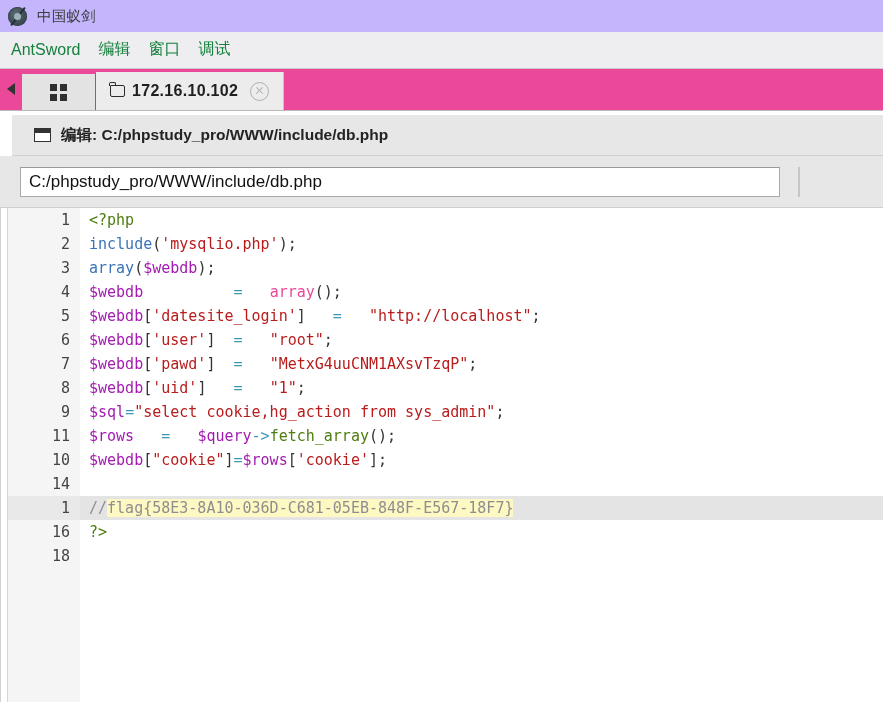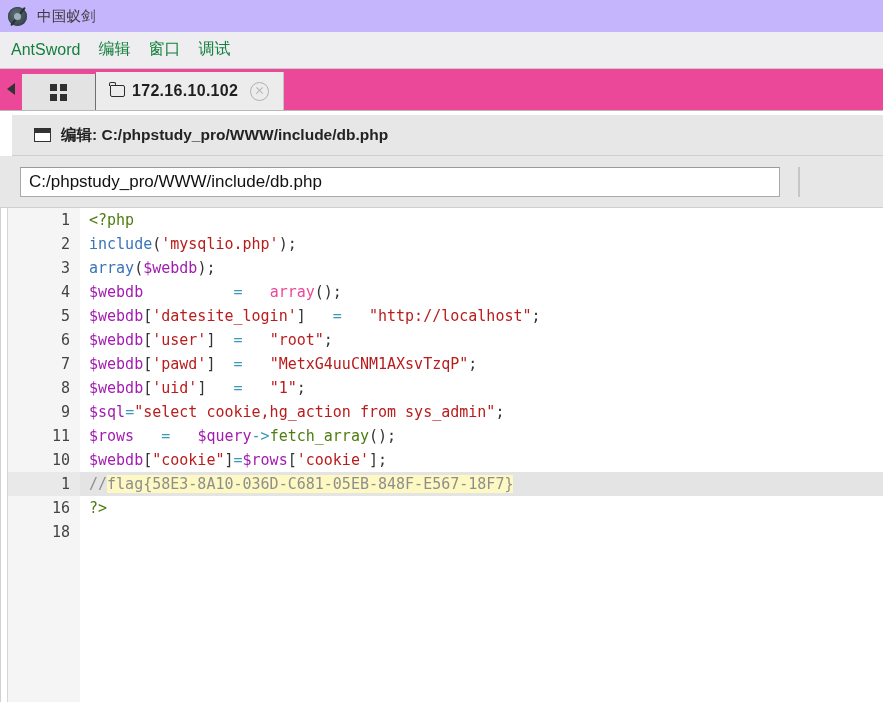--- a/index.html
+++ b/index.html
@@ -428,20 +428,24 @@
           <span class="ln">11</span>
           <span class="code"><span class="t-var">$rows</span><span class="t-plain">   </span><span class="t-op">=</span><span class="t-plain">   </span><span class="t-var">$query</span><span class="t-op">-&gt;</span><span class="t-plain">fetch_array</span><span class="t-punct">();</span></span>
         </div>
 
         <div class="line">
           <span class="ln">10</span>
           <span class="code"><span class="t-var">$webdb</span><span class="t-punct">[</span><span class="t-str">"cookie"</span><span class="t-punct">]</span><span class="t-op">=</span><span class="t-var">$rows</span><span class="t-punct">[</span><span class="t-str">'cookie'</span><span class="t-punct">];</span></span>
         </div>
 
 
+        <div class="line">
+          <span class="ln">14</span>
+          <span class="code"></span>
+        </div>
 
         <div class="line selected">
           <span class="ln">1</span>
           <span class="code"><span class="t-comment">//</span><span class="t-comment sel-text">flag{58E3-8A10-036D-C681-05EB-848F-E567-18F7}</span></span>
         </div>
 
         <div class="line">
           <span class="ln">16</span>
           <span class="code"><span class="t-plain">?&gt;</span></span>
         </div>

